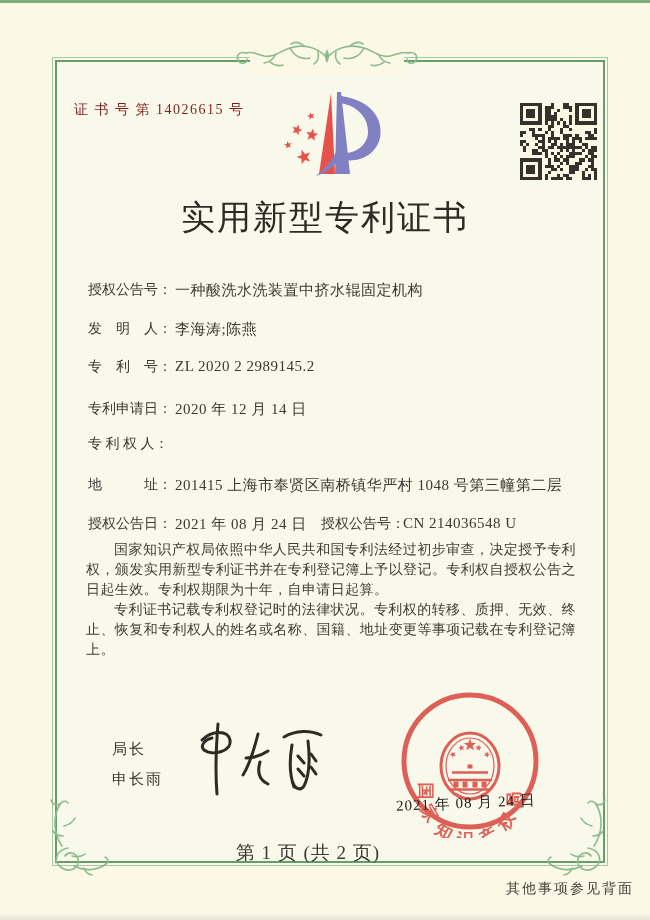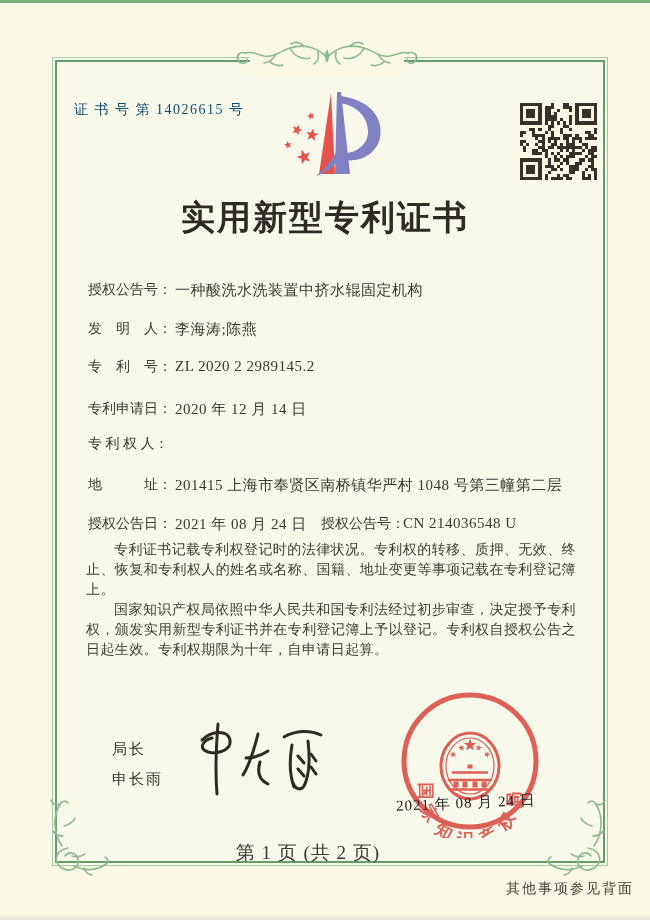--- a/index.html
+++ b/index.html
@@ -6,22 +6,22 @@
   body{width:650px;height:920px;position:relative;overflow:hidden;
        background:#fbf8e6;font-family:"Liberation Serif","DejaVu Serif",serif;color:#3b3833;}
   .abs{position:absolute;}
   
   .top-edge{left:0;top:0;width:650px;height:3px;background:#7dae7d;}
   .bottom-edge{left:0;top:913px;width:650px;height:7px;background:linear-gradient(#fbf8e6,#e4e2d3);}
   
   .frame{left:52px;top:57px;width:554px;height:807px;border:1px solid #a6c8a6;background:#f8f9ea;}
   .frame::after{content:'';position:absolute;inset:2px;border:2px solid #679e67;}
   
-  .cert-no{left:74px;top:101px;font-size:14px;letter-spacing:1.5px;color:#0c4a6e;font-family:Liberation Serif, serif;}
-  .title{left:0;top:195px;width:650px;text-align:center;font-size:34px;font-weight:700;
+  .cert-no{left:74px;top:101px;font-size:14px;letter-spacing:1.5px;color:#7f1d1d;font-family:Liberation Serif, serif;}
+  .title{left:0;top:195px;width:650px;text-align:center;font-size:34px;font-weight:400;
          letter-spacing:2px;color:#2e2b26;}
   
   .row{left:0;top:0;width:650px;height:18px;font-size:15px;}
   .row .lab{position:absolute;left:88px;font-size:14px;white-space:pre;color:#3b3833;}
   .row .val{position:absolute;left:175px;letter-spacing:.5px;white-space:pre;color:#3b3833;}
   .row .lab2{position:absolute;left:321px;font-size:14px;white-space:pre;}
   .row .val2{position:absolute;left:403px;letter-spacing:.5px;white-space:pre;}
   
   .paras{left:86px;top:540px;width:490px;font-size:14px;line-height:20px;
          text-align:justify;letter-spacing:.4px;color:#3f3c36;}
@@ -441,22 +441,22 @@
   <span class="val">201415 上海市奉贤区南桥镇华严村 1048 号第三幢第二层</span>
 </div>
 <div class="abs row" style="top:515px;font-family:Liberation Serif, serif;">
   <span class="lab">授权公告日：</span>
   <span class="val">2021 年 08 月 24 日</span>
   <span class="lab2">授权公告号：</span>
   <span class="val2">CN 214036548 U</span>
 </div>
 
 <div class="abs paras">
+  <p>国家知识产权局依照中华人民共和国专利法经过初步审查，决定授予专利权，颁发实用新型专利证书并在专利登记簿上予以登记。专利权自授权公告之日起生效。专利权期限为十年，自申请日起算。</p>
   <p>专利证书记载专利权登记时的法律状况。专利权的转移、质押、无效、终止、恢复和专利权人的姓名或名称、国籍、地址变更等事项记载在专利登记簿上。</p>
-  <p>国家知识产权局依照中华人民共和国专利法经过初步审查，决定授予专利权，颁发实用新型专利证书并在专利登记簿上予以登记。专利权自授权公告之日起生效。专利权期限为十年，自申请日起算。</p>
 </div>
 
 <div class="abs sig-title">局长</div>
 <div class="abs sig-name">申长雨</div>
 
 <svg class="abs sig-svg" width="148" height="90" viewBox="0 0 148 90">
   <g stroke="#2e2a24" stroke-width="3" fill="none" stroke-linecap="round" stroke-linejoin="round">
     <path d="M30,6 C28,30 27,52 29,76"></path>
     <path d="M14,22 C24,12 40,12 42,22 C44,34 24,38 16,32 C12,28 16,22 24,20"></path>
     <path d="M70,16 C66,32 62,46 55,57"></path>

